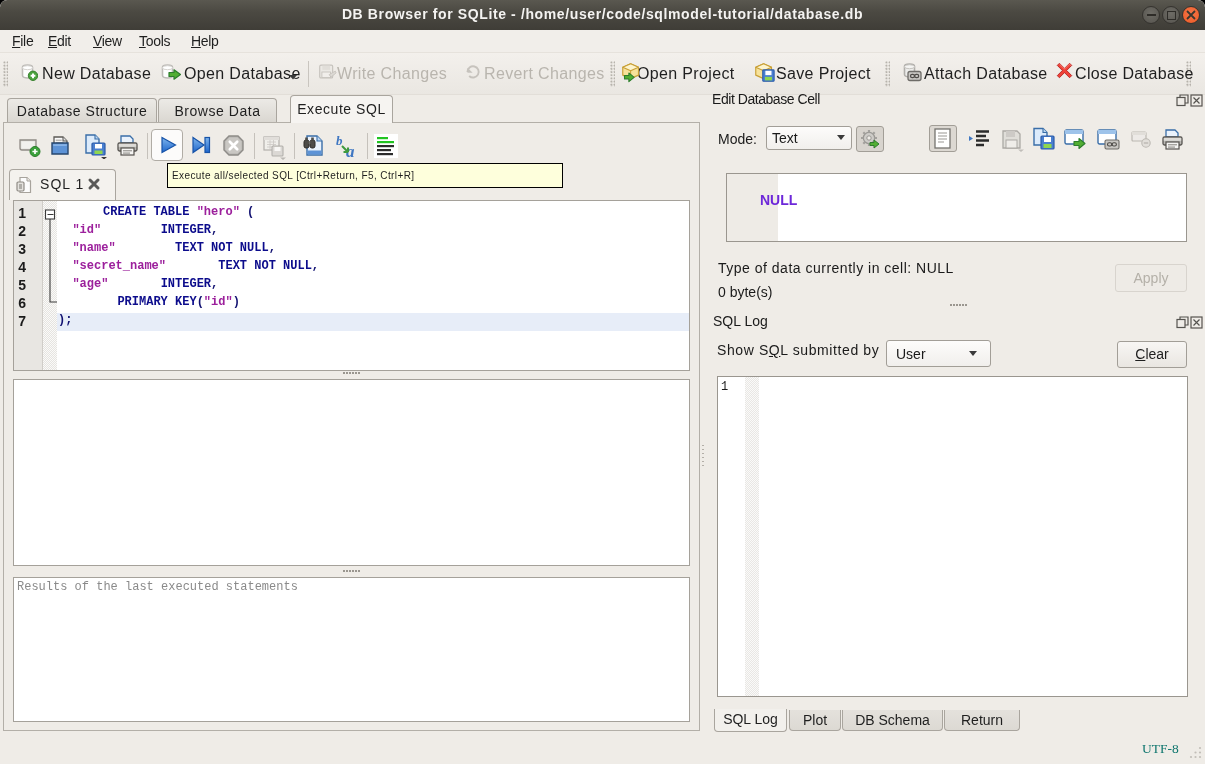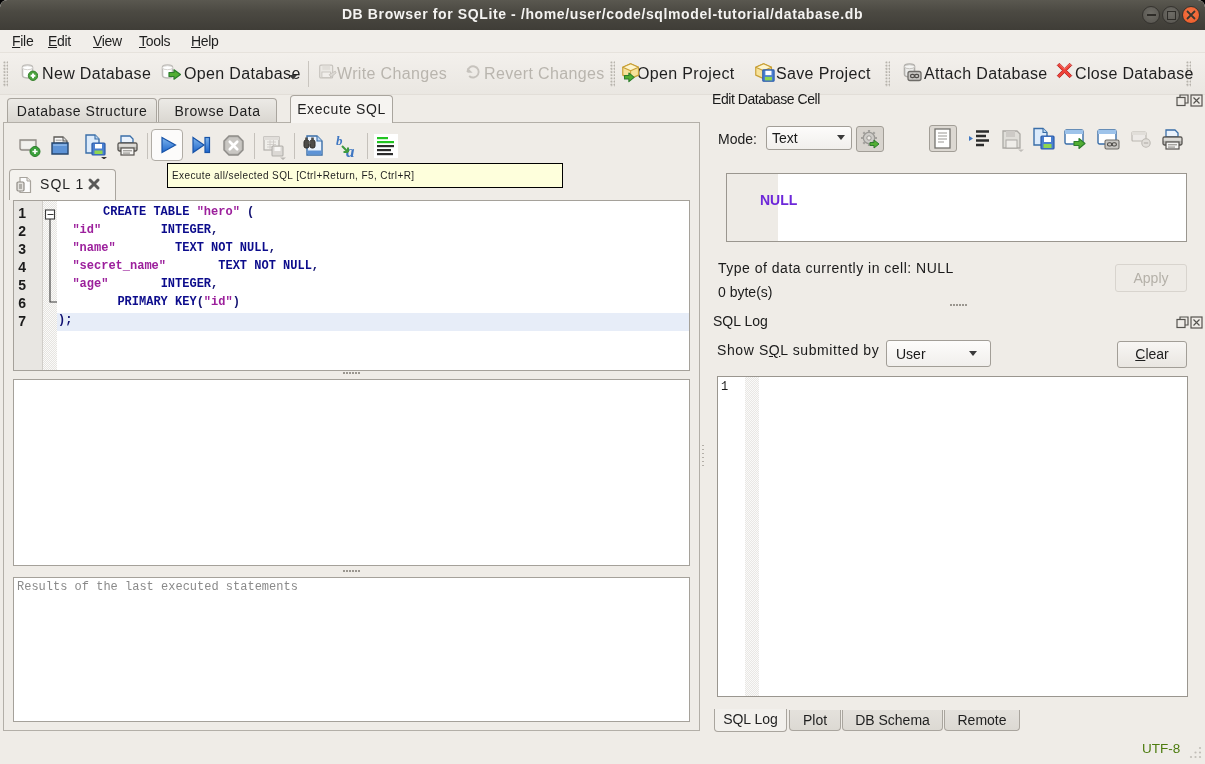--- a/index.html
+++ b/index.html
@@ -152,23 +152,23 @@
   <div class="abs" style="left:896px;top:346px;color:#1a1a1a;">User</div>
   <div class="abs btn" style="left:1117px;top:341px;width:70px;height:27px;line-height:25px;"><u>C</u>lear</div>
 
   <div class="abs" style="left:717px;top:376px;width:471px;height:321px;background:#fff;border:1px solid #9a968f;box-sizing:border-box;"></div>
   <div class="abs" style="left:745px;top:377px;width:14px;height:319px;background-color:#fafaf9;background-image:conic-gradient(#e9e7e4 25%,transparent 0 50%,#e9e7e4 0 75%,transparent 0);background-size:2px 2px;"></div>
   <div class="abs" style="left:721px;top:380px;font-family:'Liberation Mono',monospace;font-size:12px;color:#1a1a1a;">1</div>
 
   <div class="abs btab active" style="left:714px;width:73px;">SQL Log</div>
   <div class="abs btab inactive" style="left:789px;width:52px;">Plot</div>
   <div class="abs btab inactive" style="left:842px;width:101px;">DB Schema</div>
-  <div class="abs btab inactive" style="left:944px;width:76px;">Remote</div>
-
-  <div class="abs" style="left:1142px;top:741px;color:#4d7c0f;font-size:13.5px;">UTF-8</div>
+  <div class="abs btab inactive" style="left:944px;width:76px;">Return</div>
+
+  <div class="abs" style="left:1142px;top:741px;color:#0f766e;font-size:13.5px;font-family:Liberation Serif, serif;">UTF-8</div>
 
   <svg class="abs" style="left:21px;top:63px;z-index:2;" width="17" height="18" viewBox="0 0 17 18">
     <path d="M1.5 4.5 C1.5 2.9 4 2 6.5 2 C9 2 11.5 2.9 11.5 4.5 L11.5 12.5 C11.5 14.1 9 15 6.5 15 C4 15 1.5 14.1 1.5 12.5 Z" fill="#fefefe" stroke="#bdbbb7" stroke-width="1.6"></path>
     <ellipse cx="6.5" cy="4.7" rx="5" ry="2" fill="#fff" stroke="#d5d3cf" stroke-width="1"></ellipse>
     <circle cx="12" cy="12.8" r="4.7" fill="#4aa23c" stroke="#3a8230" stroke-width="1"></circle>
     <path d="M12 10.4 L12 15.2 M9.6 12.8 L14.4 12.8" stroke="#fff" stroke-width="2"></path>
   </svg>
 
   <svg class="abs" style="left:161px;top:63px;z-index:2;" width="22" height="18" viewBox="0 0 22 18">
     <path d="M1.5 4.5 C1.5 2.9 4 2 6.5 2 C9 2 11.5 2.9 11.5 4.5 L11.5 12.5 C11.5 14.1 9 15 6.5 15 C4 15 1.5 14.1 1.5 12.5 Z" fill="#fefefe" stroke="#bdbbb7" stroke-width="1.6"></path>

